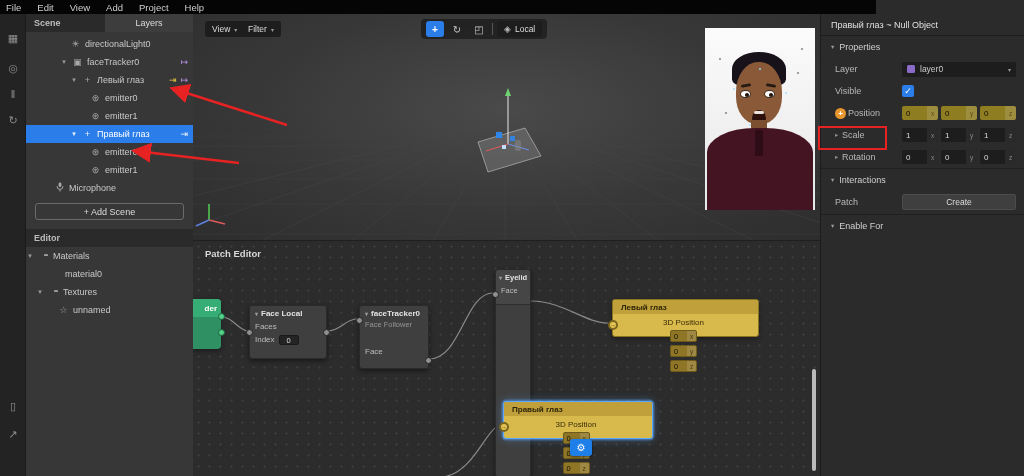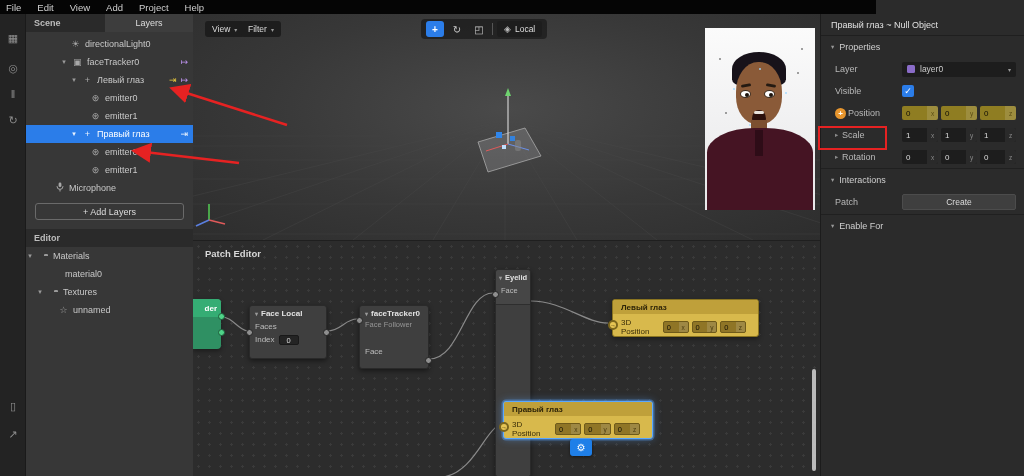--- a/index.html
+++ b/index.html
@@ -100,21 +100,21 @@
                border-radius:0 4px 4px 0; box-shadow:0 2px 5px rgba(0,0,0,.4); }
   .greennode .ghead { height:18px; background:#35ad74; border-radius:0 4px 0 0; color:#fff;
                       font-size:8px; font-weight:bold; display:flex; align-items:center;
                       justify-content:flex-end; padding-right:4px; }
   .idxbox { display:inline-flex; width:20px; height:10px; background:#242424; border:1px solid #191919;
             border-radius:2px; color:#ddd; font-size:7.5px; align-items:center; justify-content:center; margin-left:4px; }
   .ynode { position:absolute; width:147px; height:38px; background:#d8b94c; border:1px solid #8a7420;
            border-radius:3px; box-shadow:0 2px 5px rgba(0,0,0,.4); font-size:8px; }
   .ynode .yhead { height:14px; background:#bfa03a; border-radius:2px 2px 0 0; color:#2e2408;
                   font-weight:bold; display:flex; align-items:center; padding-left:8px; }
-  .ynode .ybody { display:flex; align-items:center; gap:3px; padding:4px 12px 0 8px; color:#3a2e08; }
+  .ynode .ybody { display:flex; align-items:center; gap:3px; padding:4px 12px 0 8px; color:#3a2e08;flex-direction:column; }
   .ynode .yport { position:absolute; left:-5px; top:20px; width:10px; height:10px; border-radius:50%;
                   background:#e6c554; border:2px solid #7a651c; color:#3a2e08; font-size:6px;
                   display:flex; align-items:center; justify-content:center; font-weight:bold; }
   .ynode.selnode { border:1.5px solid #5aa7ff;
                    box-shadow:0 0 0 1.5px rgba(90,167,255,.4), 0 0 9px rgba(90,167,255,.45); }
   .nf { width:27px; height:12px; background:#8f7526; border:1px solid #6e5a1a; border-radius:2px;
         display:flex; align-items:center; overflow:hidden; }
   .nf .v { flex:1; color:#141005; font-size:7.5px; padding-left:3px; }
   .nf .a { width:9px; height:100%; background:rgba(255,255,255,.14); color:#4a3c10; font-size:6.5px;
            display:flex; align-items:center; justify-content:center; }
@@ -240,21 +240,21 @@
           <svg width="8" height="10" viewBox="0 0 8 10">
               <rect x="2.6" y="0.5" width="2.8" height="4.6" rx="1.4" fill="#a8a8a8"></rect>
               <path d="M1 4.2 a3 3.2 0 0 0 6 0" stroke="#a8a8a8" stroke-width="1" fill="none"></path>
               <line x1="4" y1="7.6" x2="4" y2="9.5" stroke="#a8a8a8" stroke-width="1"></line>
             </svg>
         </span>
         <span class="tlabel">Microphone</span>
       </div>
     </div>
 
-    <div class="addobj">+ Add Layers</div>
+    <div class="addobj">+ Add Scene</div>
 
     <div class="panel-h" style="top:215px">
       <span>Editor</span>
     </div>
     <div style="position:absolute; top:233px; left:0; width:167px">
       <div class="trow" style="padding-left:0">
         <span class="caret">▾</span>
         <span class="cicon"><span class="folder"></span></span>
         <span class="tlabel">Materials</span>
       </div>

